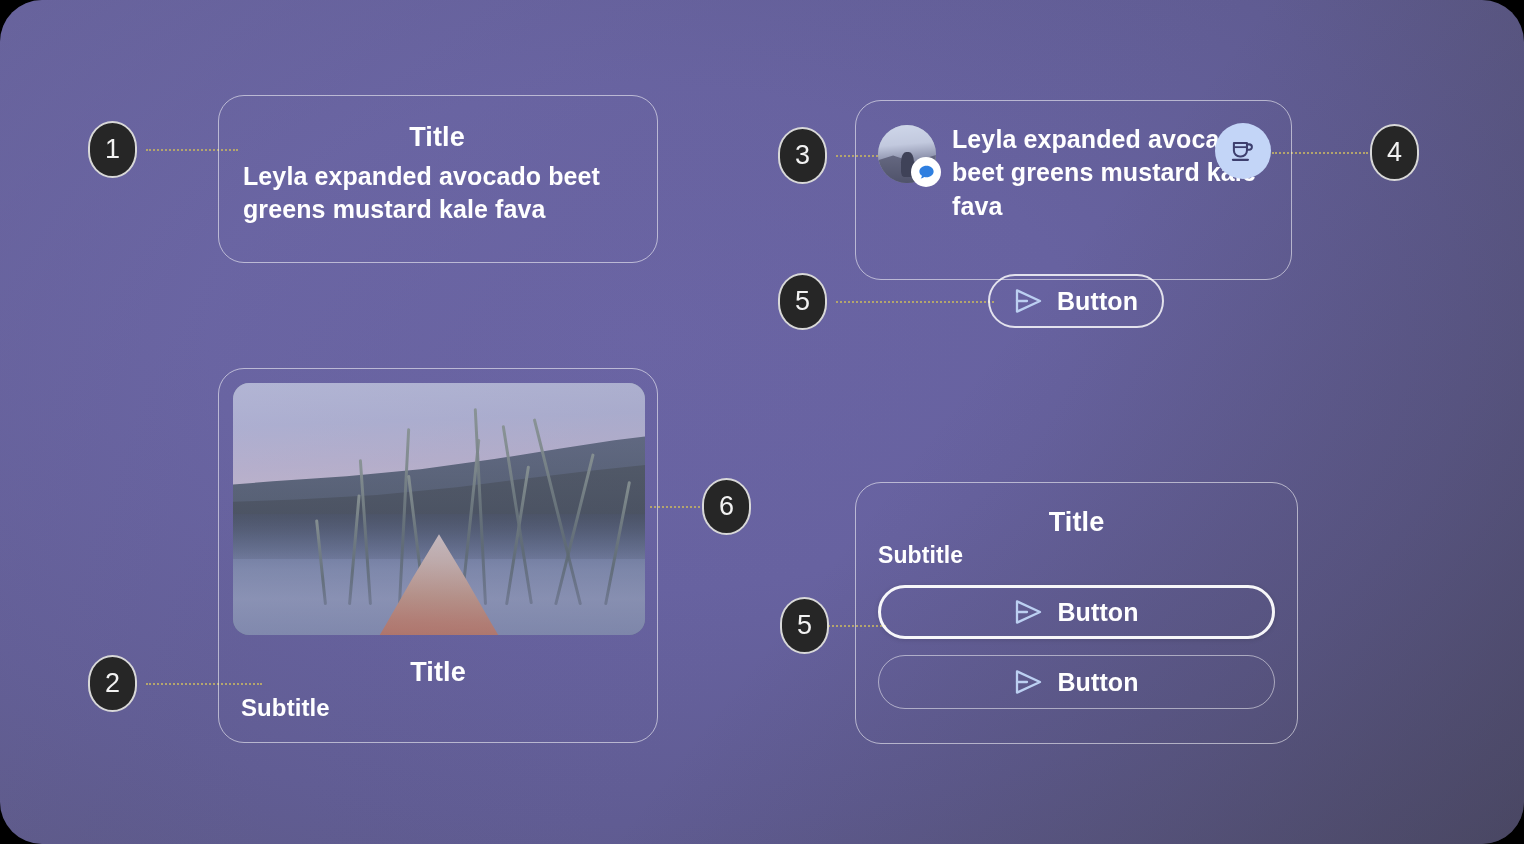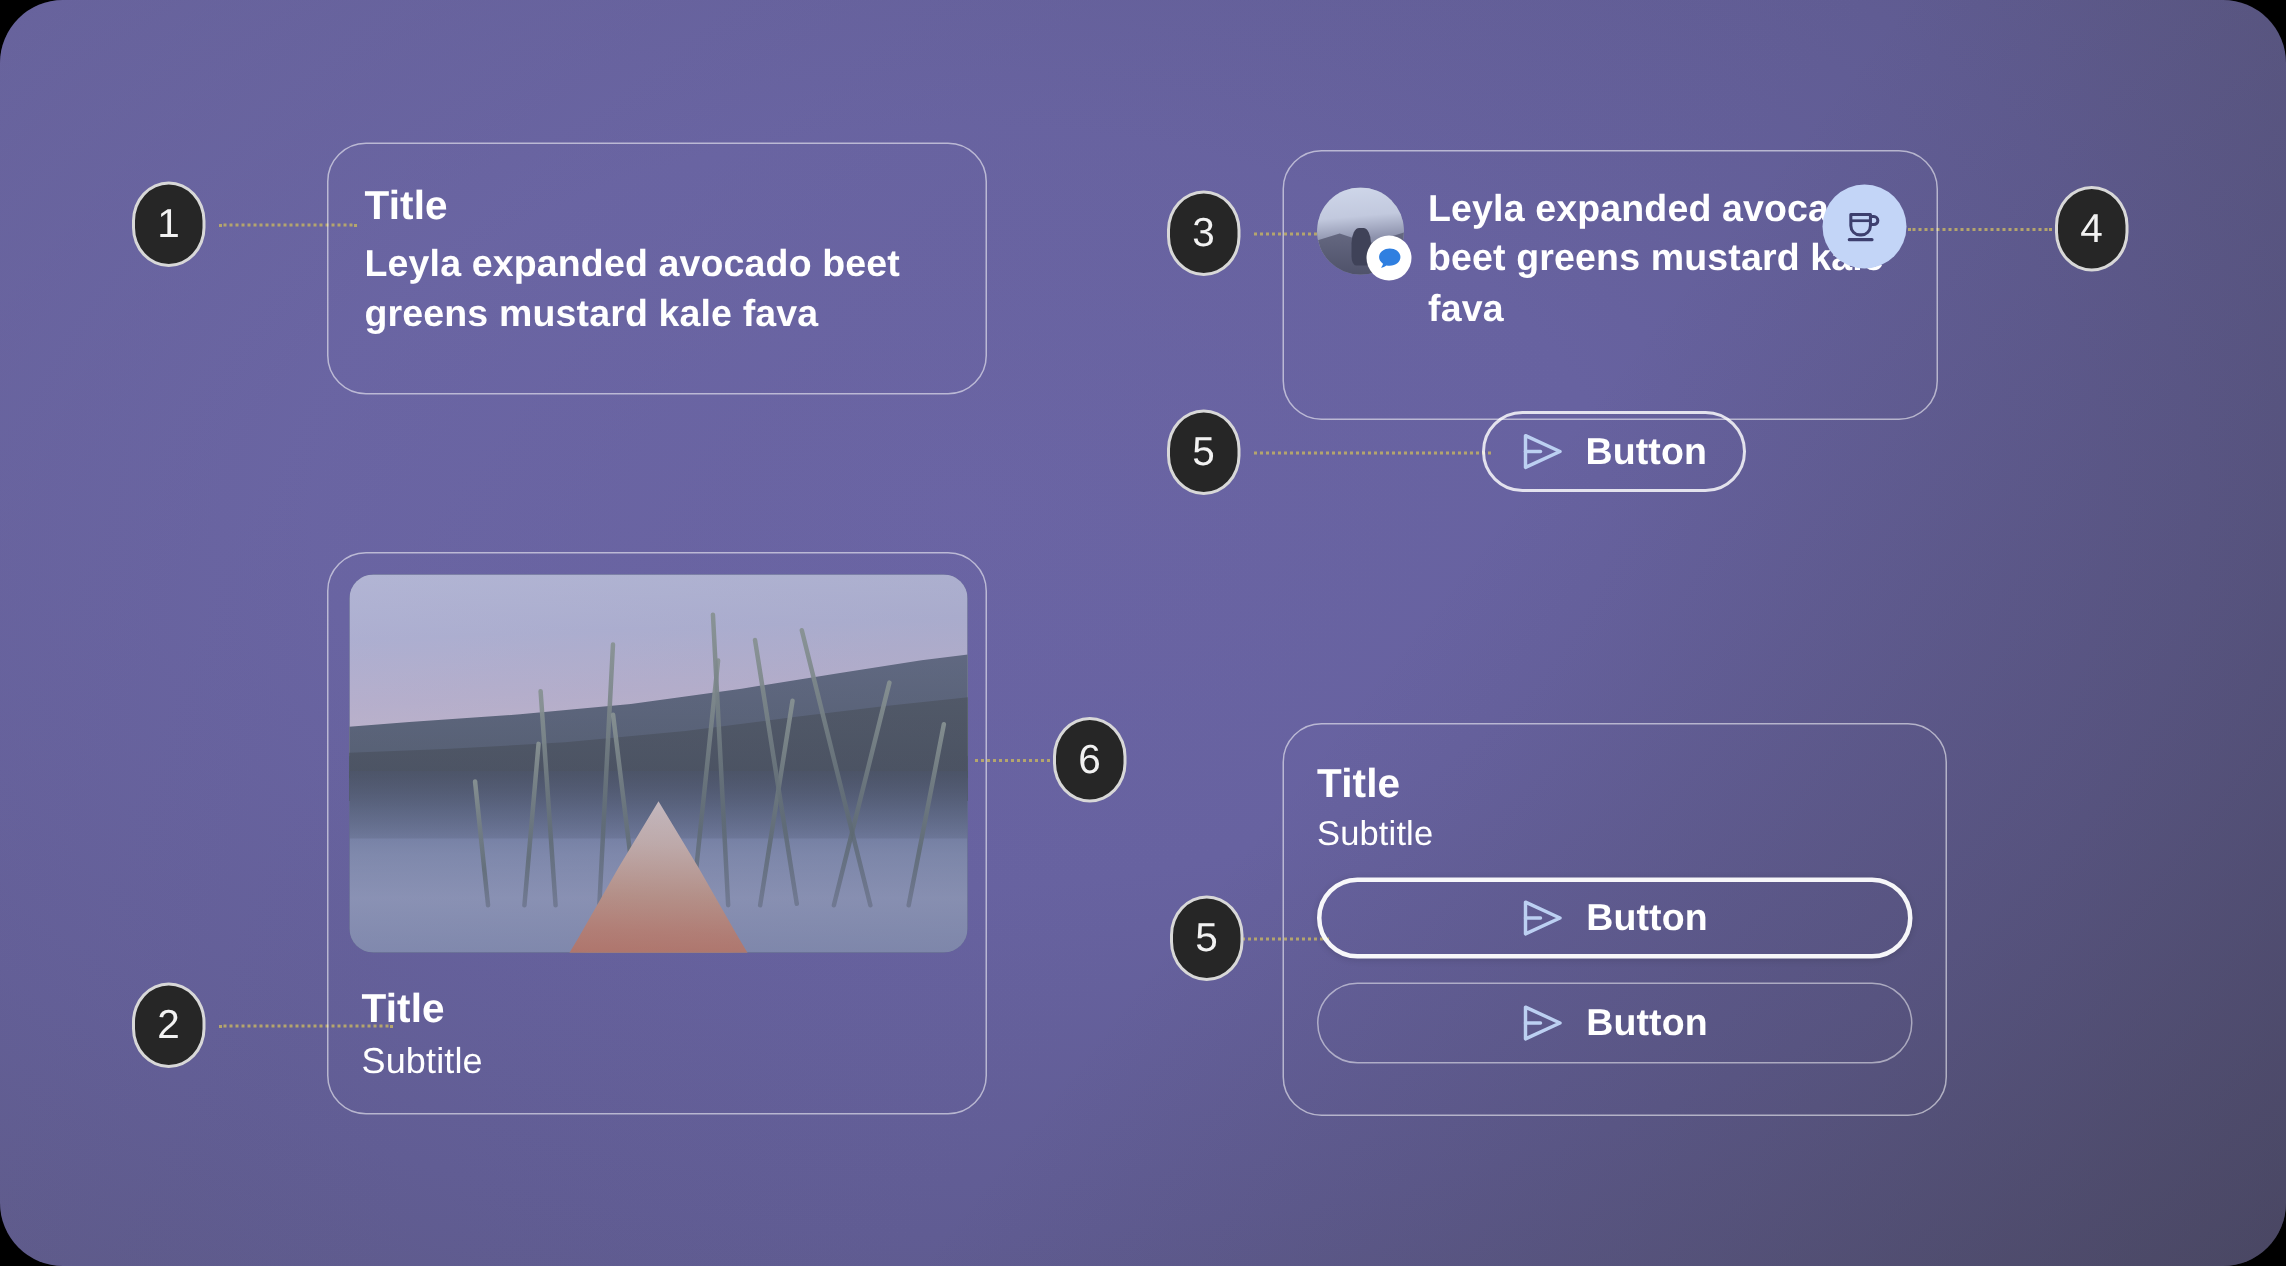--- a/index.html
+++ b/index.html
@@ -78,20 +78,21 @@
     width: 440px;
     height: 168px;
     padding: 26px 26px 0 24px;
   }
   .card-title {
     color: #ffffff;
     font-size: 27px;
     font-weight: bold;
     line-height: 1.15;
     letter-spacing: .1px;
+    text-align: center;
   }
   .card-body {
     color: #ffffff;
     font-size: 25px;
     font-weight: 600;
     line-height: 1.33;
     margin-top: 7px;
     letter-spacing: .1px;
   }
 
@@ -111,21 +112,21 @@
     overflow: hidden;
     background: #5c6a80;
   }
   .media-caption {
     padding: 22px 8px 0 8px;
   }
   .media-caption .card-title { font-size: 27px; }
   .media-subtitle {
     color: #ffffff;
     font-size: 24px;
-    font-weight: 400;
+    font-weight: 700;
     margin-top: 6px;
     letter-spacing: .1px;
   }
 
   
   #card-avatar {
     left: 855px;
     top: 100px;
     width: 437px;
     height: 180px;

